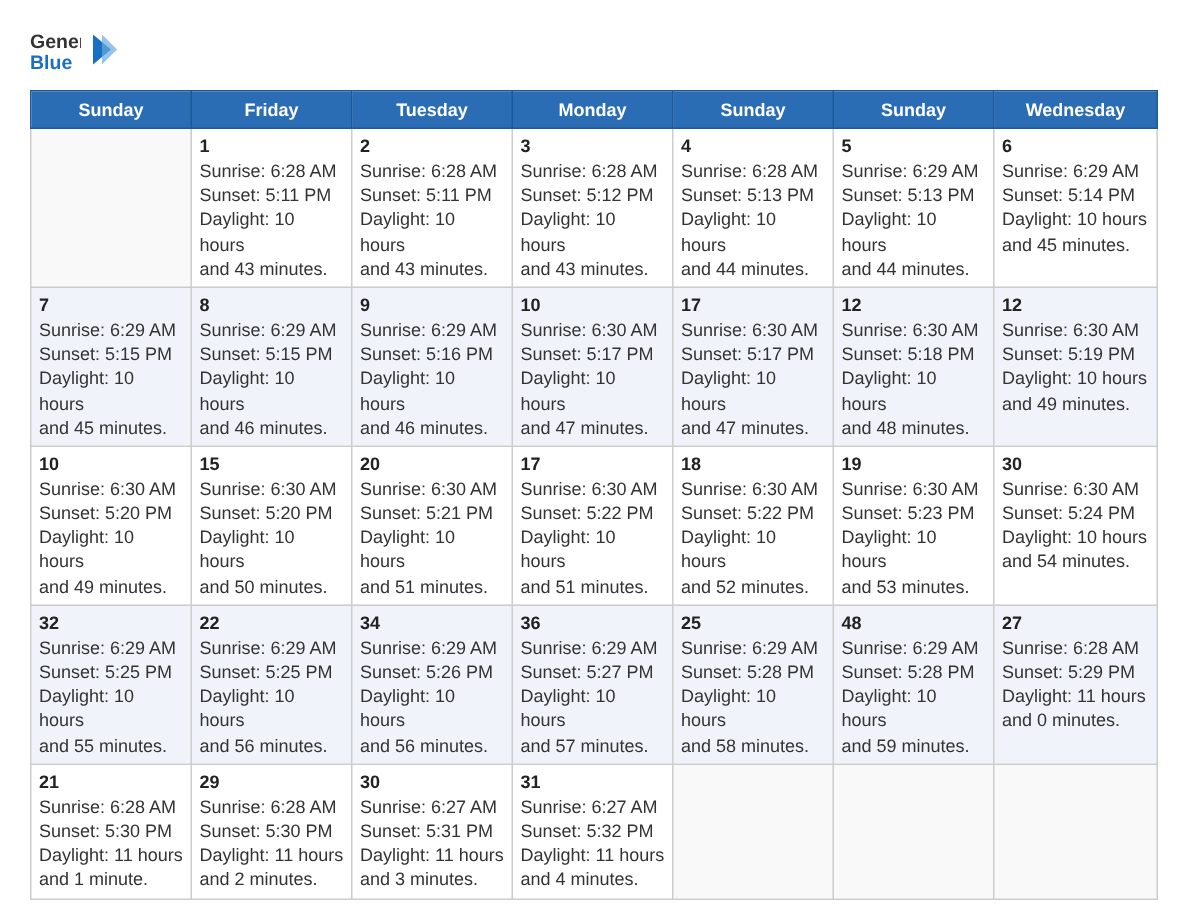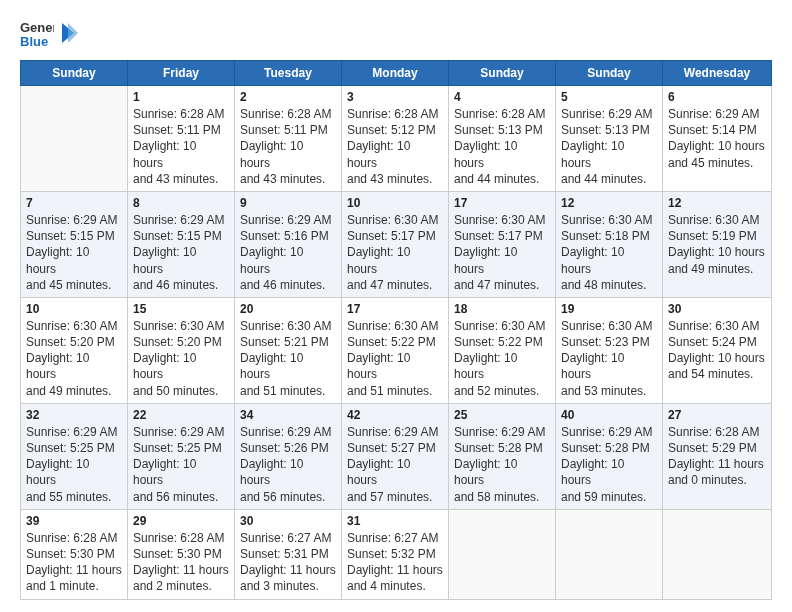--- a/index.html
+++ b/index.html
@@ -212,39 +212,39 @@
           </td>
           <td>
             <span class="day-num">22</span>
             <div class="day-info">Sunrise: 6:29 AM<br>Sunset: 5:25 PM<br>Daylight: 10 hours<br>and 56 minutes.</div>
           </td>
           <td>
             <span class="day-num">34</span>
             <div class="day-info">Sunrise: 6:29 AM<br>Sunset: 5:26 PM<br>Daylight: 10 hours<br>and 56 minutes.</div>
           </td>
           <td>
-            <span class="day-num">42</span>
+            <span class="day-num">36</span>
             <div class="day-info">Sunrise: 6:29 AM<br>Sunset: 5:27 PM<br>Daylight: 10 hours<br>and 57 minutes.</div>
           </td>
           <td>
             <span class="day-num">25</span>
             <div class="day-info">Sunrise: 6:29 AM<br>Sunset: 5:28 PM<br>Daylight: 10 hours<br>and 58 minutes.</div>
           </td>
           <td>
-            <span class="day-num">40</span>
+            <span class="day-num">48</span>
             <div class="day-info">Sunrise: 6:29 AM<br>Sunset: 5:28 PM<br>Daylight: 10 hours<br>and 59 minutes.</div>
           </td>
           <td>
             <span class="day-num">27</span>
             <div class="day-info">Sunrise: 6:28 AM<br>Sunset: 5:29 PM<br>Daylight: 11 hours<br>and 0 minutes.</div>
           </td>
         </tr>
         <tr class="row-white">
           <td>
-            <span class="day-num">39</span>
+            <span class="day-num">21</span>
             <div class="day-info">Sunrise: 6:28 AM<br>Sunset: 5:30 PM<br>Daylight: 11 hours<br>and 1 minute.</div>
           </td>
           <td>
             <span class="day-num">29</span>
             <div class="day-info">Sunrise: 6:28 AM<br>Sunset: 5:30 PM<br>Daylight: 11 hours<br>and 2 minutes.</div>
           </td>
           <td>
             <span class="day-num">30</span>
             <div class="day-info">Sunrise: 6:27 AM<br>Sunset: 5:31 PM<br>Daylight: 11 hours<br>and 3 minutes.</div>
           </td>

